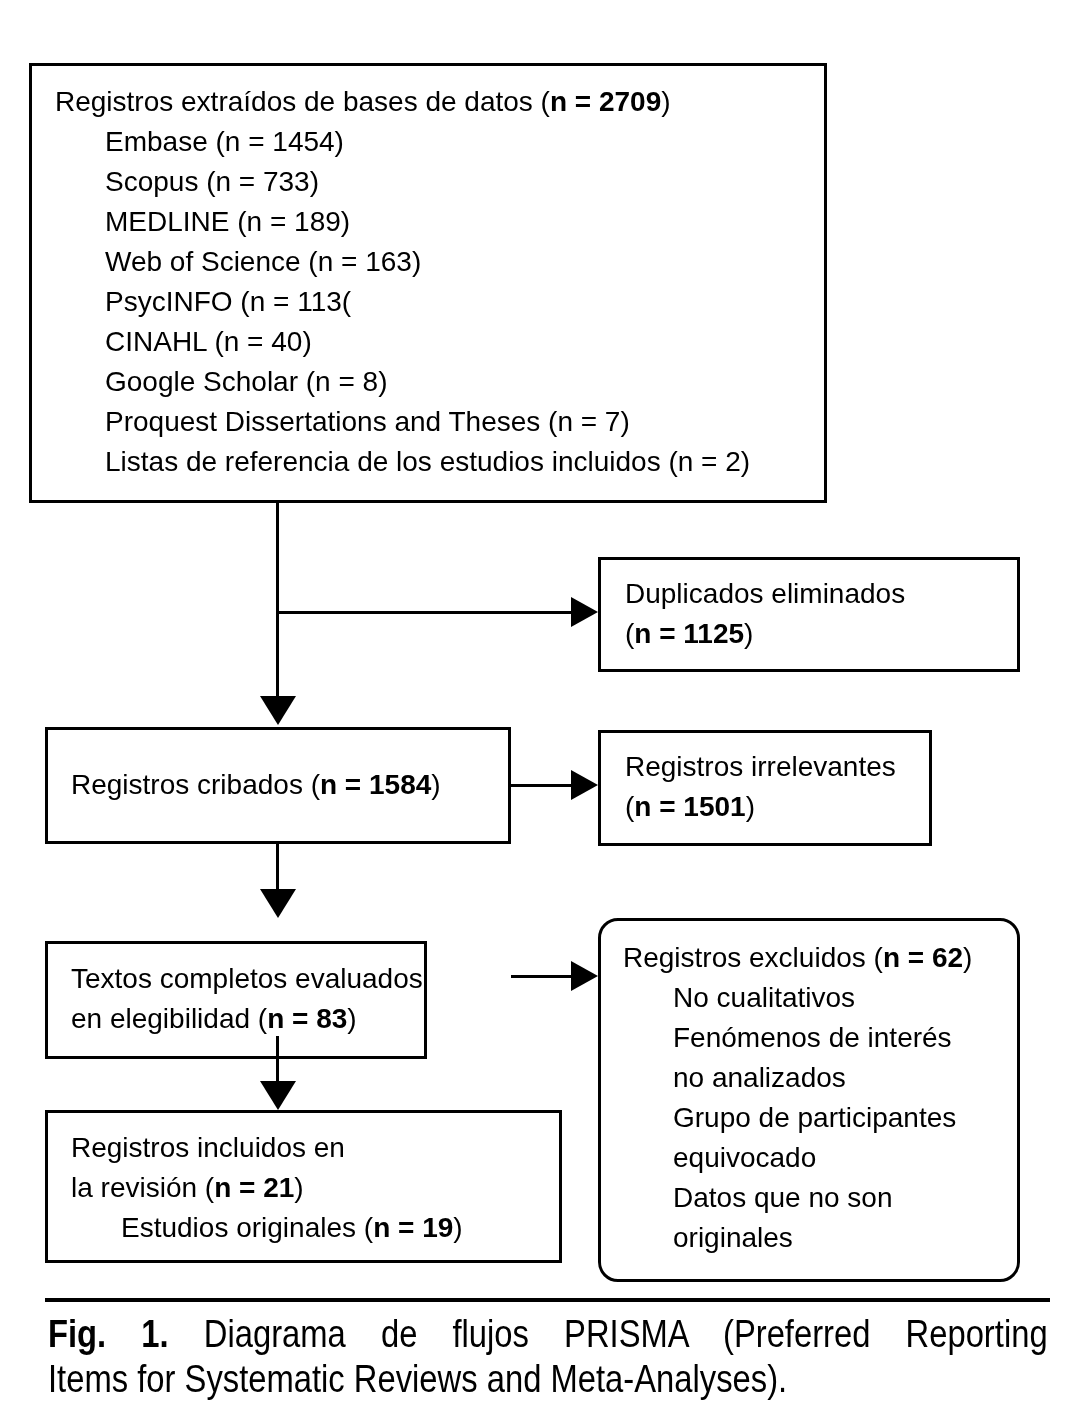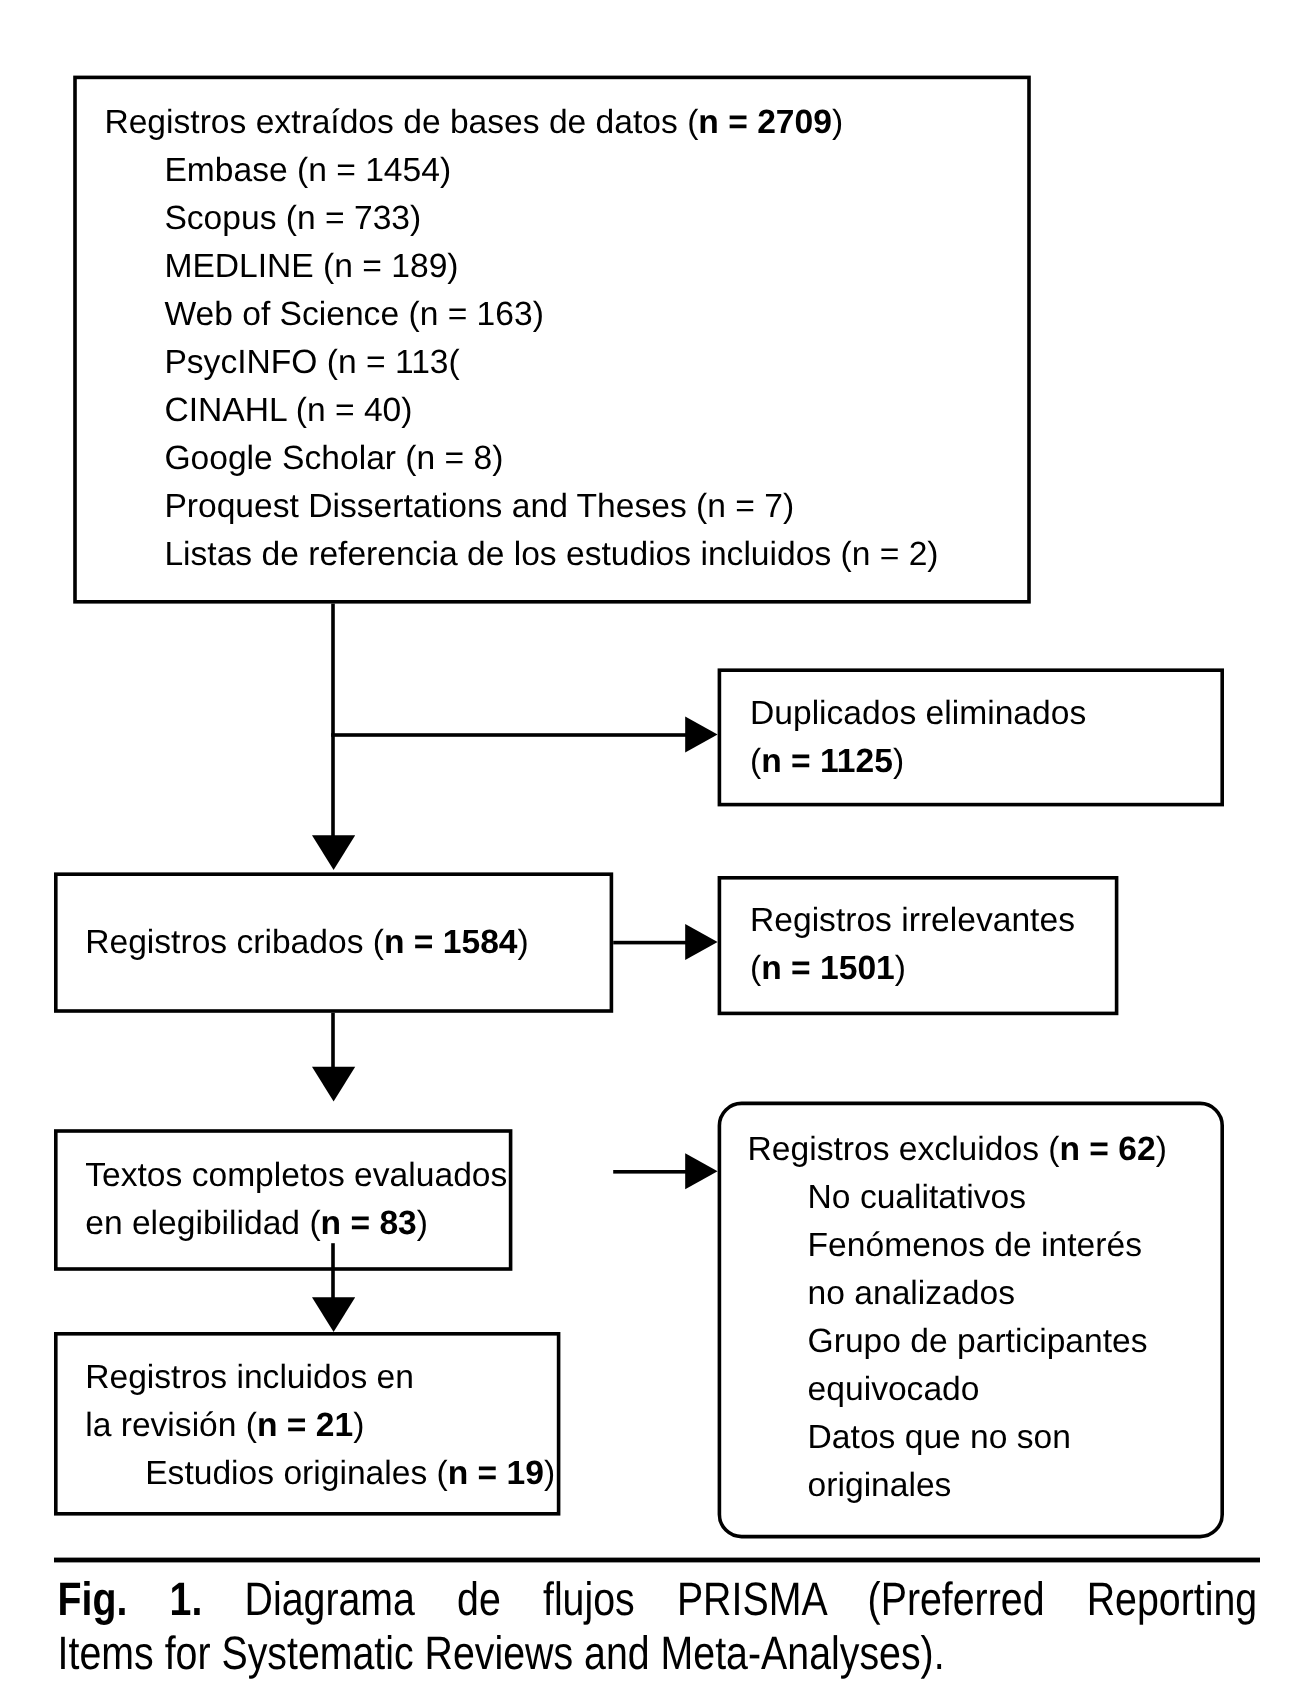--- a/index.html
+++ b/index.html
@@ -23,27 +23,27 @@
     border: 3px solid #000000;
     background: #ffffff;
     font-size: 28px;
     line-height: 40px;
     white-space: nowrap;
   }
   .box .line { white-space: nowrap; }
   .box .line.indent { margin-left: 50px; }
   .box b { font-weight: bold; }
 
-  #box-identification { left: 61px;  top: 63px;   width: 798px; height: 440px; padding: 16px 14px 0 23px; }
+  #box-identification { left: 29px;  top: 63px;   width: 798px; height: 440px; padding: 16px 14px 0 23px; }
   #box-duplicates     { left: 598px; top: 557px;  width: 422px; height: 115px; padding: 14px 10px 0 24px; }
   #box-screened       { left: 45px;  top: 727px;  width: 466px; height: 117px; padding: 35px 10px 0 23px; }
   #box-irrelevant     { left: 598px; top: 730px;  width: 334px; height: 116px; padding: 14px 10px 0 24px; }
   #box-fulltext       { left: 45px;  top: 941px;  width: 382px; height: 118px; padding: 15px 10px 0 23px; }
   #box-excluded       { left: 598px; top: 918px;  width: 422px; height: 364px; padding: 17px 10px 0 22px; border-radius: 20px; }
-  #box-included       { left: 45px;  top: 1110px; width: 422px; height: 153px; padding: 15px 10px 0 23px; }
+  #box-included       { left: 45px;  top: 1110px; width: 517px; height: 153px; padding: 15px 10px 0 23px; }
 
   
   .vline, .hline {
     position: absolute;
     background: #000000;
   }
   #vline-1 { left: 276px; top: 503px;  width: 3px; height: 194px; }
   #vline-2 { left: 276px; top: 844px;  width: 3px; height: 50px; }
   #vline-3 { left: 276px; top: 1036px; width: 3px; height: 48px; }
   #hline-duplicates { left: 276px; top: 611px; width: 296px; height: 3px; }

